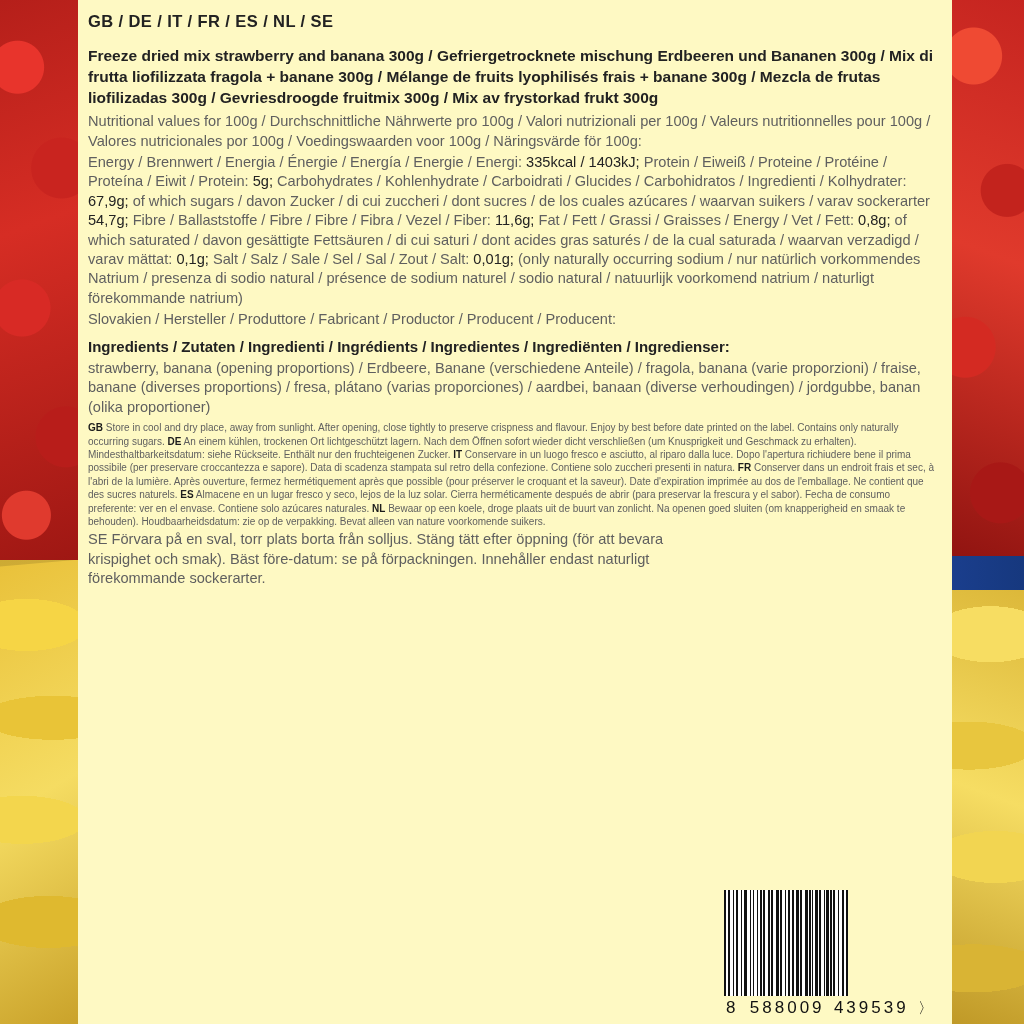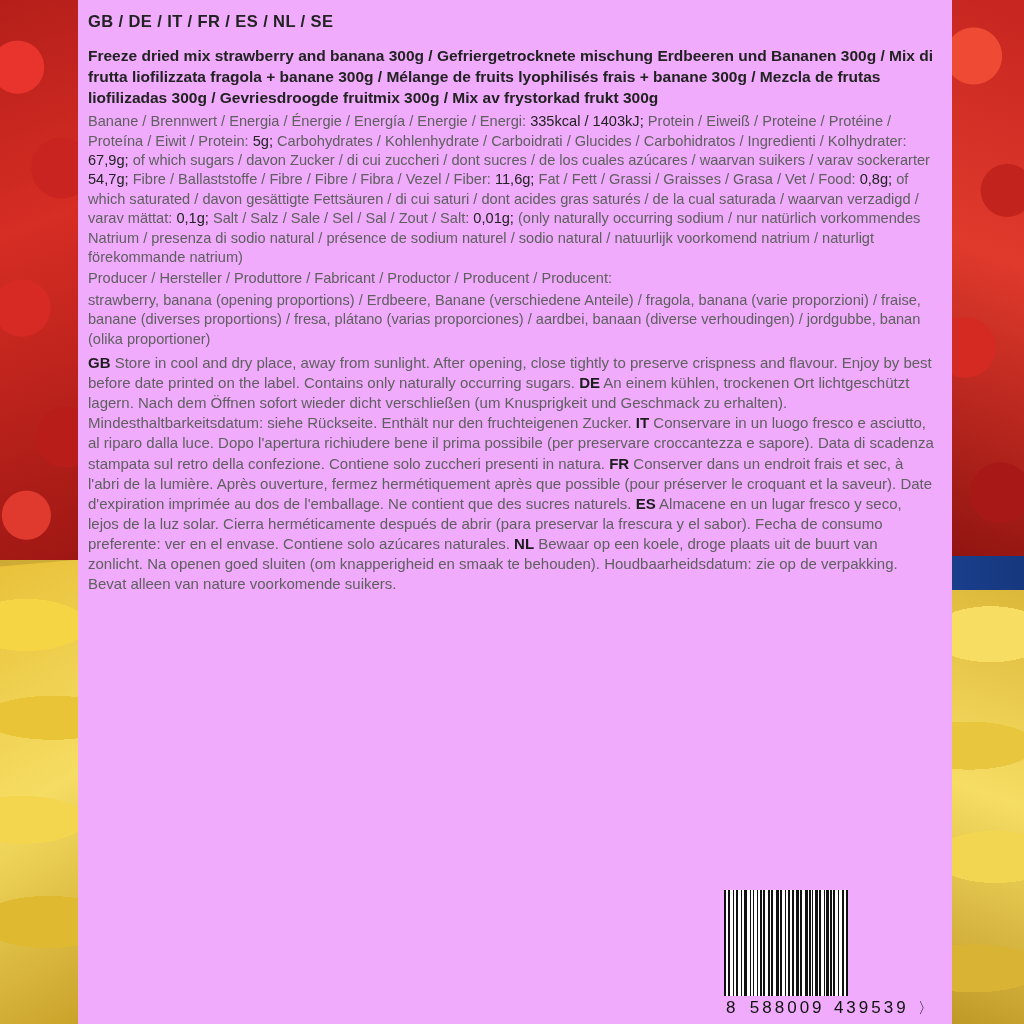--- a/index.html
+++ b/index.html
@@ -69,21 +69,21 @@
     background: linear-gradient(90deg, #1b3f8f 0%, #16387e 100%);
   }
 
   
   .label-panel {
     position: absolute;
     left: 78px;
     top: 0;
     width: 874px;
     height: 1024px;
-    background: #f0abfc;
+    background: #fef9c3;
     box-sizing: border-box;
     padding: 10px 16px 0 10px;
   }
 
   .lang-header {
     font-size: 16.5px;
     font-weight: bold;
     color: #222;
     letter-spacing: 0.4px;
     margin: 2px 0 14px 0;
@@ -110,21 +110,21 @@
 
   .section-head {
     font-size: 15px;
     font-weight: bold;
     color: #222;
     line-height: 1.35;
     margin: 7px 0 1px 0;
   }
 
   .storage-block {
-    font-size: 15px;
+    font-size: 10px;
     color: #5f5f5f;
     line-height: 1.34;
     margin-top: 4px;
   }
   .storage-block .lang {
     color: #1c1c1c;
     font-weight: bold;
   }
 
   .se-block {
@@ -178,49 +178,54 @@
   <div class="photo banana-left"></div>
   <div class="photo banana-right"></div>
   <div class="photo blue-corner"></div>
 
   <div class="label-panel">
 
     <div class="lang-header">GB / DE / IT / FR / ES / NL / SE</div>
 
     <div class="product-title">Freeze dried mix strawberry and banana 300g / Gefriergetrocknete mischung Erdbeeren und Bananen 300g / Mix di frutta liofilizzata fragola + banane  300g / Mélange de fruits lyophilisés frais + banane 300g / Mezcla de frutas liofilizadas 300g / Gevriesdroogde fruitmix 300g / Mix av frystorkad frukt 300g</div>
 
+    <div class="body-text">Nutritional values for 100g / Durchschnittliche Nährwerte pro 100g / Valori nutrizionali per 100g / Valeurs nutritionnelles pour 100g / Valores nutricionales por 100g / Voedingswaarden voor 100g / Näringsvärde för 100g:</div>
 
     <div class="body-text">
-      <span>Banane / Brennwert / Energia / Énergie / Energía / Energie / Energi:</span>
+      <span>Energy / Brennwert / Energia / Énergie / Energía / Energie / Energi:</span>
       <b>335kcal / 1403kJ;</b>
       <span> Protein / Eiweiß / Proteine / Protéine / Proteína / Eiwit / Protein:</span>
       <b>5g;</b>
       <span> Carbohydrates / Kohlenhydrate / Carboidrati / Glucides / Carbohidratos / Ingredienti / Kolhydrater:</span>
       <b>67,9g;</b>
       <span> of which sugars / davon Zucker / di cui zuccheri / dont sucres / de los cuales azúcares / waarvan suikers / varav sockerarter</span>
       <b>54,7g;</b>
       <span> Fibre / Ballaststoffe / Fibre / Fibre / Fibra / Vezel / Fiber:</span>
       <b>11,6g;</b>
-      <span> Fat / Fett / Grassi / Graisses / Grasa / Vet / Food:</span>
+      <span> Fat / Fett / Grassi / Graisses / Energy / Vet / Fett:</span>
       <b>0,8g;</b>
       <span> of which saturated / davon gesättigte Fettsäuren / di cui saturi / dont acides gras saturés / de la cual saturada / waarvan verzadigd / varav mättat:</span>
       <b>0,1g;</b>
       <span> Salt / Salz / Sale / Sel / Sal / Zout / Salt:</span>
       <b>0,01g;</b>
       <span> (only naturally occurring sodium / nur natürlich vorkommendes Natrium / presenza di sodio natural / présence de sodium naturel / sodio natural / natuurlijk voorkomend natrium / naturligt förekommande natrium)</span>
     </div>
 
-    <div class="body-text">Producer / Hersteller / Produttore / Fabricant / Productor / Producent / Producent:</div>
-
+    <div class="body-text">Slovakien / Hersteller / Produttore / Fabricant / Productor / Producent / Producent:</div>
+
+    <div class="section-head">Ingredients / Zutaten / Ingredienti / Ingrédients / Ingredientes / Ingrediënten / Ingredienser:</div>
     <div class="body-text">strawberry, banana (opening proportions) / Erdbeere, Banane (verschiedene Anteile) / fragola, banana (varie proporzioni) / fraise, banane (diverses proportions) / fresa, plátano (varias proporciones) / aardbei, banaan (diverse verhoudingen) / jordgubbe, banan (olika proportioner)</div>
 
     <div class="storage-block">
       <span class="lang">GB</span><span> Store in cool and dry place, away from sunlight. After opening, close tightly to preserve crispness and flavour. Enjoy by best before date printed on the label. Contains only naturally occurring sugars. </span><span class="lang">DE</span><span> An einem kühlen, trockenen Ort lichtgeschützt lagern. Nach dem Öffnen sofort wieder dicht verschließen (um Knusprigkeit und Geschmack zu erhalten). Mindesthaltbarkeitsdatum: siehe Rückseite. Enthält nur den fruchteigenen Zucker. </span><span class="lang">IT</span><span> Conservare in un luogo fresco e asciutto, al riparo dalla luce. Dopo l'apertura richiudere bene il prima possibile (per preservare croccantezza e sapore). Data di scadenza stampata sul retro della confezione. Contiene solo zuccheri presenti in natura. </span><span class="lang">FR</span><span> Conserver dans un endroit frais et sec, à l'abri de la lumière. Après ouverture, fermez hermétiquement après que possible (pour préserver le croquant et la saveur). Date d'expiration imprimée au dos de l'emballage. Ne contient que des sucres naturels. </span><span class="lang">ES</span><span> Almacene en un lugar fresco y seco, lejos de la luz solar. Cierra herméticamente después de abrir (para preservar la frescura y el sabor). Fecha de consumo preferente: ver en el envase. Contiene solo azúcares naturales. </span><span class="lang">NL</span><span> Bewaar op een koele, droge plaats uit de buurt van zonlicht. Na openen goed sluiten (om knapperigheid en smaak te behouden). Houdbaarheidsdatum:  zie op de verpakking. Bevat alleen van nature voorkomende suikers.</span>
     </div>
 
+    <div class="se-block">
+      <span class="lang">SE</span><span> Förvara på en sval, torr plats borta från solljus. Stäng tätt efter öppning (för att bevara krispighet och smak). Bäst före-datum: se på förpackningen. Innehåller endast naturligt förekommande sockerarter.</span>
+    </div>
 
     <div class="barcode-wrap">
       <div class="barcode-bars" id="barcode-bars">
           <i style="width: 2px; background: rgb(17, 17, 17);"></i>
           <i style="width: 2px; background: rgb(255, 255, 255);"></i>
           <i style="width: 2px; background: rgb(17, 17, 17);"></i>
           <i style="width: 3px; background: rgb(255, 255, 255);"></i>
           <i style="width: 1px; background: rgb(17, 17, 17);"></i>
           <i style="width: 2px; background: rgb(255, 255, 255);"></i>
           <i style="width: 2px; background: rgb(17, 17, 17);"></i>

